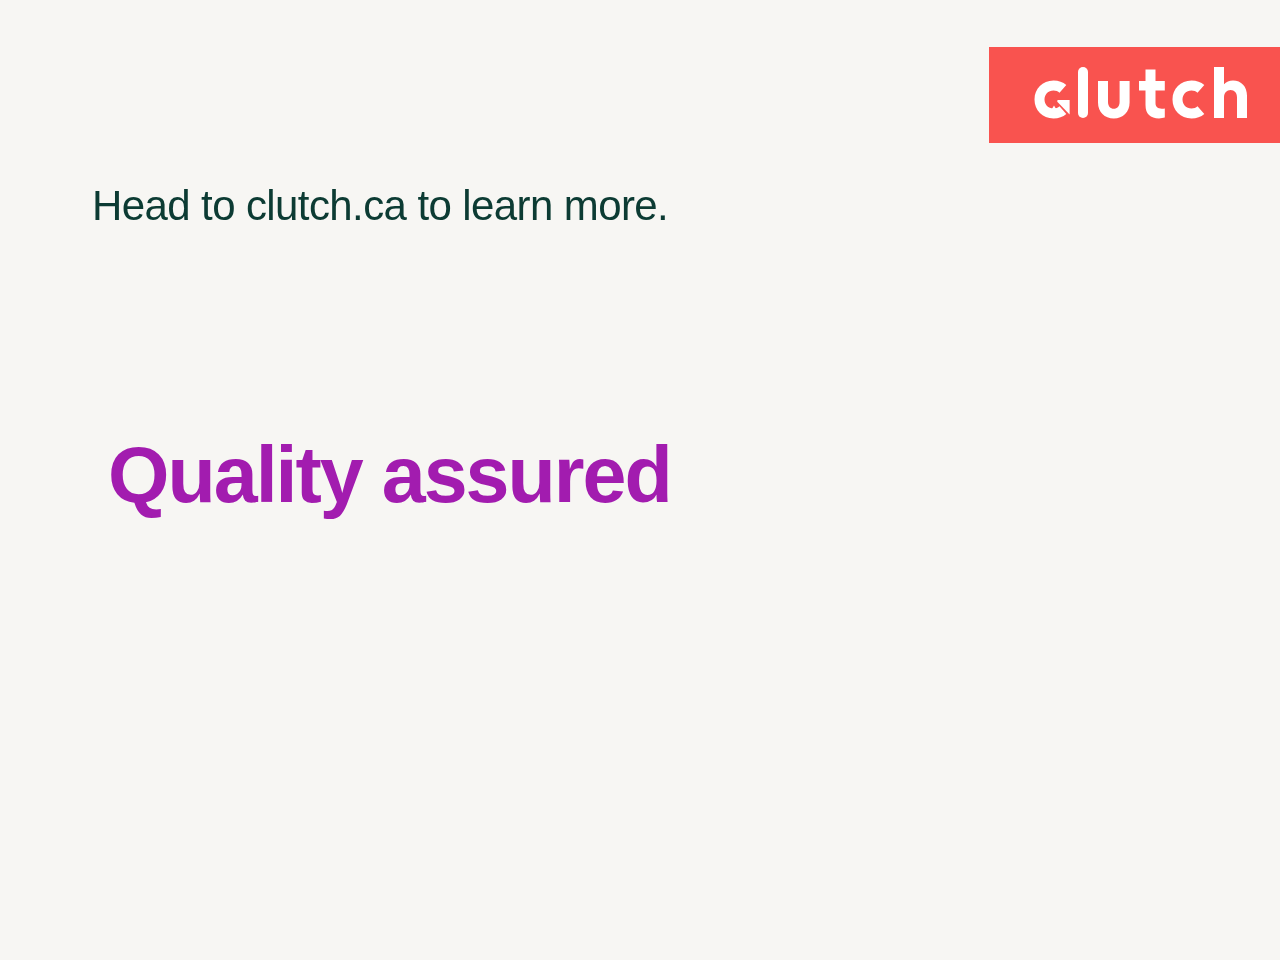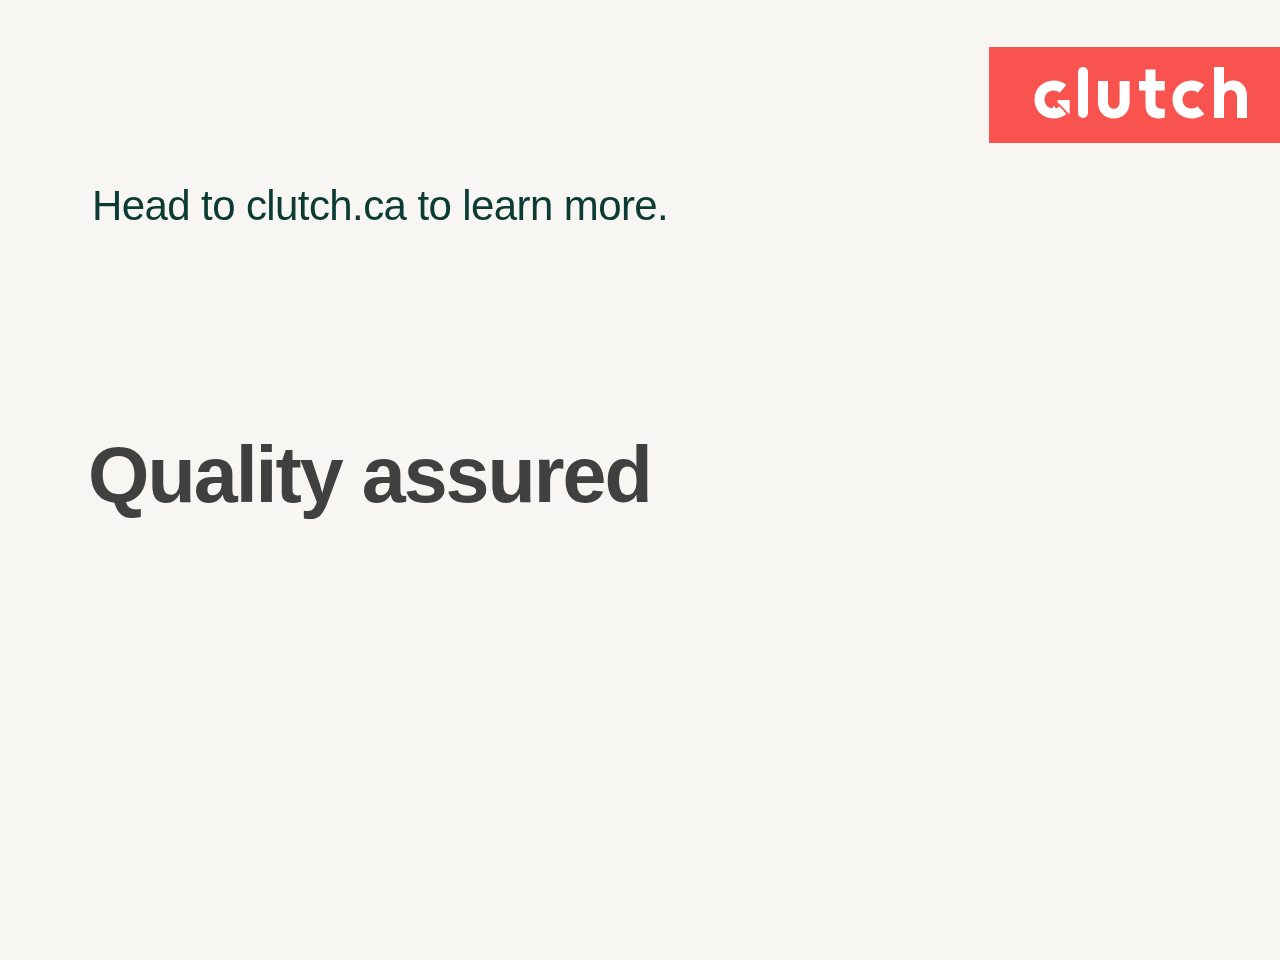--- a/index.html
+++ b/index.html
@@ -53,26 +53,26 @@
     font-weight: 500;
     letter-spacing: -0.6px;
     color: #0C3B33;
     line-height: 1.18;
     white-space: nowrap;
   }
 
   
   .title {
     position: absolute;
-    left: 88px;
+    left: 108px;
     top: 434px;
     font-size: 79px;
     font-weight: 700;
     letter-spacing: -2.0px;
-    color: #404040;
+    color: #a21caf;
     line-height: 1.05;
     white-space: nowrap;
   }
 
   
   .body-copy {
     position: absolute;
     left: 92px;
     top: 544px;
     font-size: 50px;

